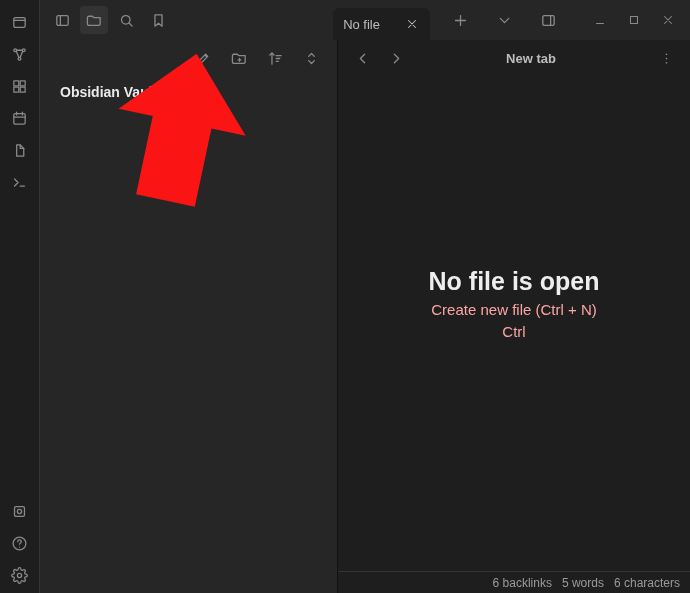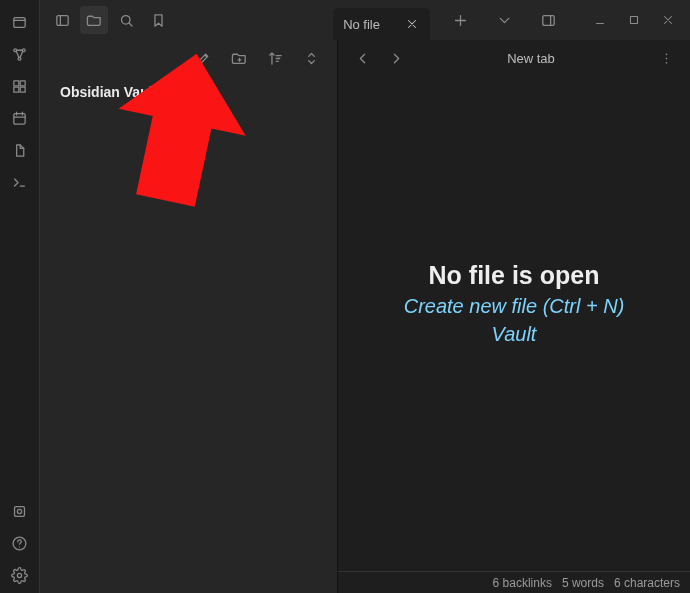--- a/index.html
+++ b/index.html
@@ -110,20 +110,21 @@
       display: flex;
       flex-direction: column;
       position: relative;
     }
     .editor-header {
       height: 36px;
       display: flex;
       align-items: center;
       padding: 0 10px;
       gap: 6px;
+      font-weight: bold;
     }
     .editor-title {
       flex: 1;
       text-align: center;
       font-size: 13px;
       color: #bdbdbd;
     }
     .more-icon { width: 28px; display: flex; justify-content: center; color: #8a8a8a; cursor: pointer;}
     .editor-content {
       flex: 1;
@@ -133,24 +134,23 @@
       justify-content: center;
       gap: 5px;
       padding-bottom: 40px;
     }
     .no-file {
       font-size: 25px;
       font-weight: 700;
       color: #eeeeee;
     }
     .link {
-      font-size: 20px;
-      color: #7dd3fc;
+      font-size: 15px;
+      color: #fca5a5;
       cursor: pointer;
-      font-style: italic;
     }
     .statusbar {
       height: 22px;
       background: #1e1e1e;
       border-top: 1px solid #333;
       display: flex;
       align-items: center;
       justify-content: flex-end;
       padding: 0 10px;
       gap: 10px;
@@ -356,21 +356,21 @@
               <svg viewBox="0 0 24 24">
                 <circle cx="12" cy="6" r="1.2" fill="currentColor" stroke="none"></circle>
                 <circle cx="12" cy="12" r="1.2" fill="currentColor" stroke="none"></circle>
                 <circle cx="12" cy="18" r="1.2" fill="currentColor" stroke="none"></circle>
               </svg>
             </div>
         </div>
         <div class="editor-content">
           <div class="no-file">No file is open</div>
           <div class="link">Create new file (Ctrl + N)</div>
-          <div class="link">Vault</div>
+          <div class="link">Ctrl</div>
         </div>
         <div class="statusbar">
           <span>6 backlinks</span>
           <span>5 words</span>
           <span>6 characters</span>
         </div>
       </div>
     </div>
   </div>
 </div>

